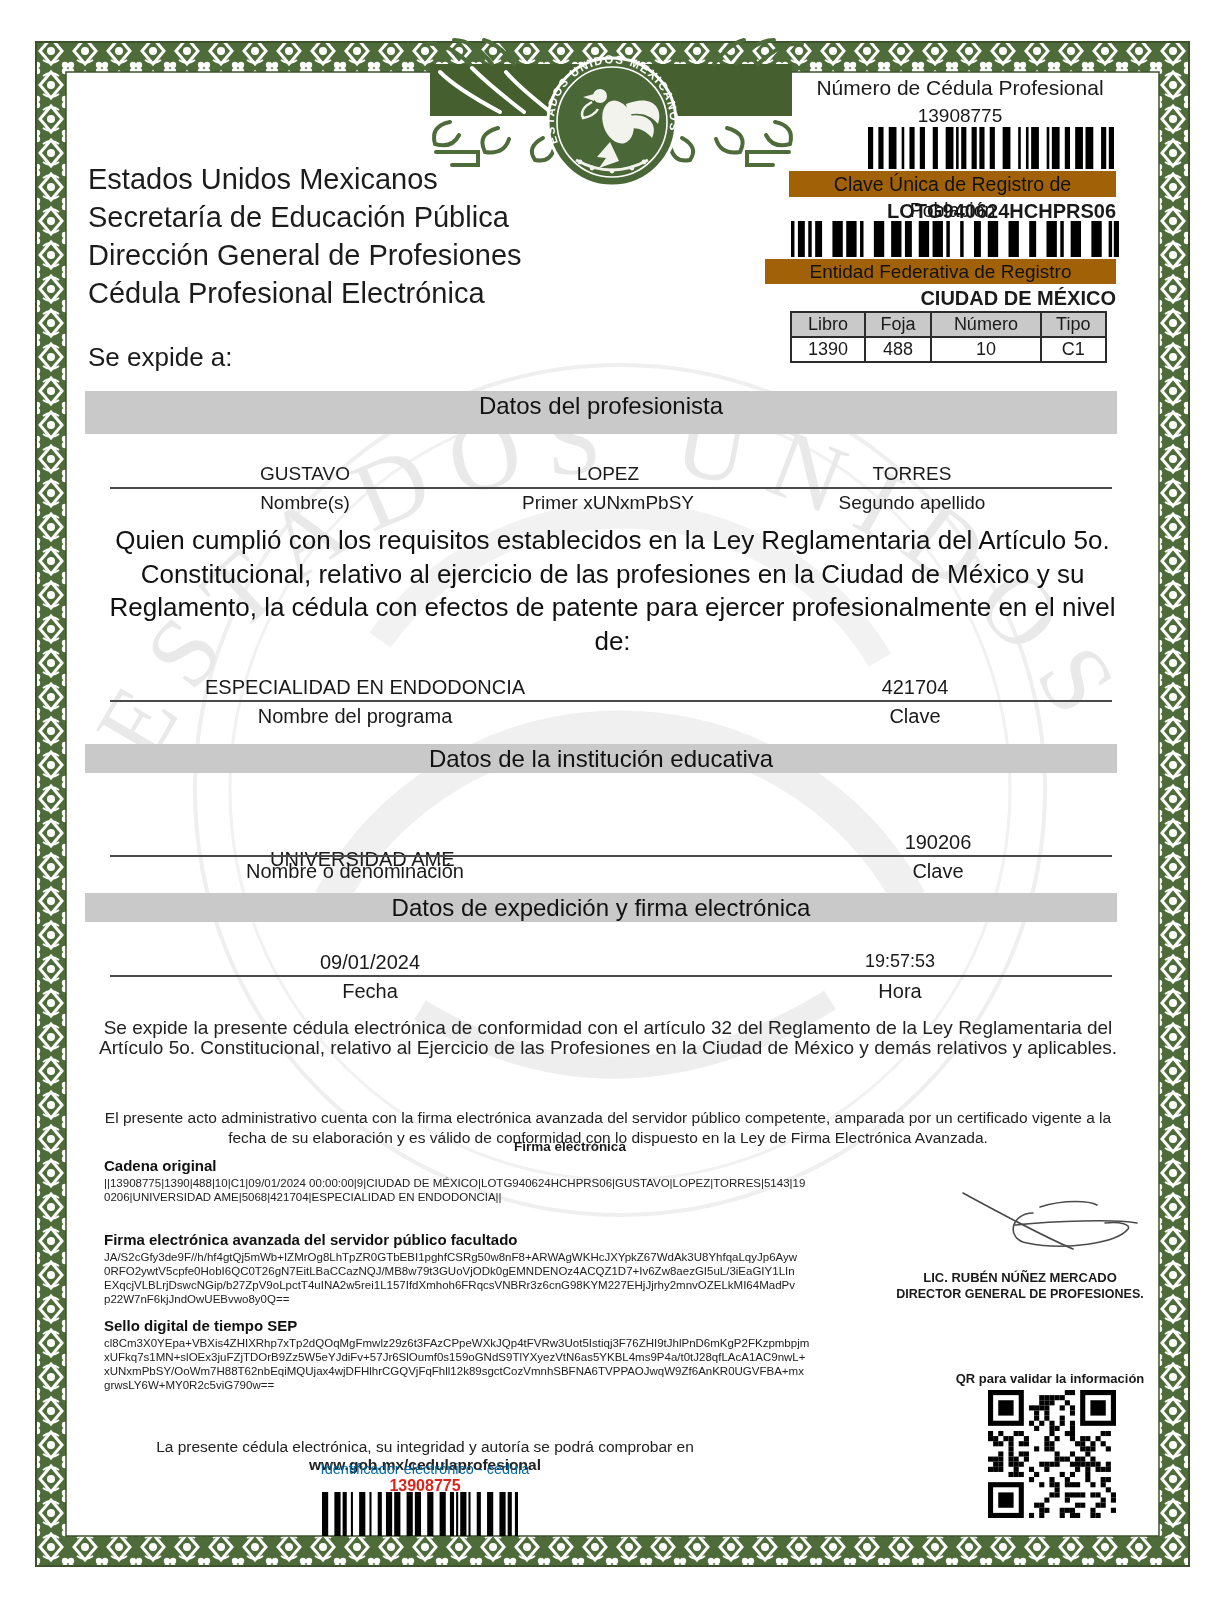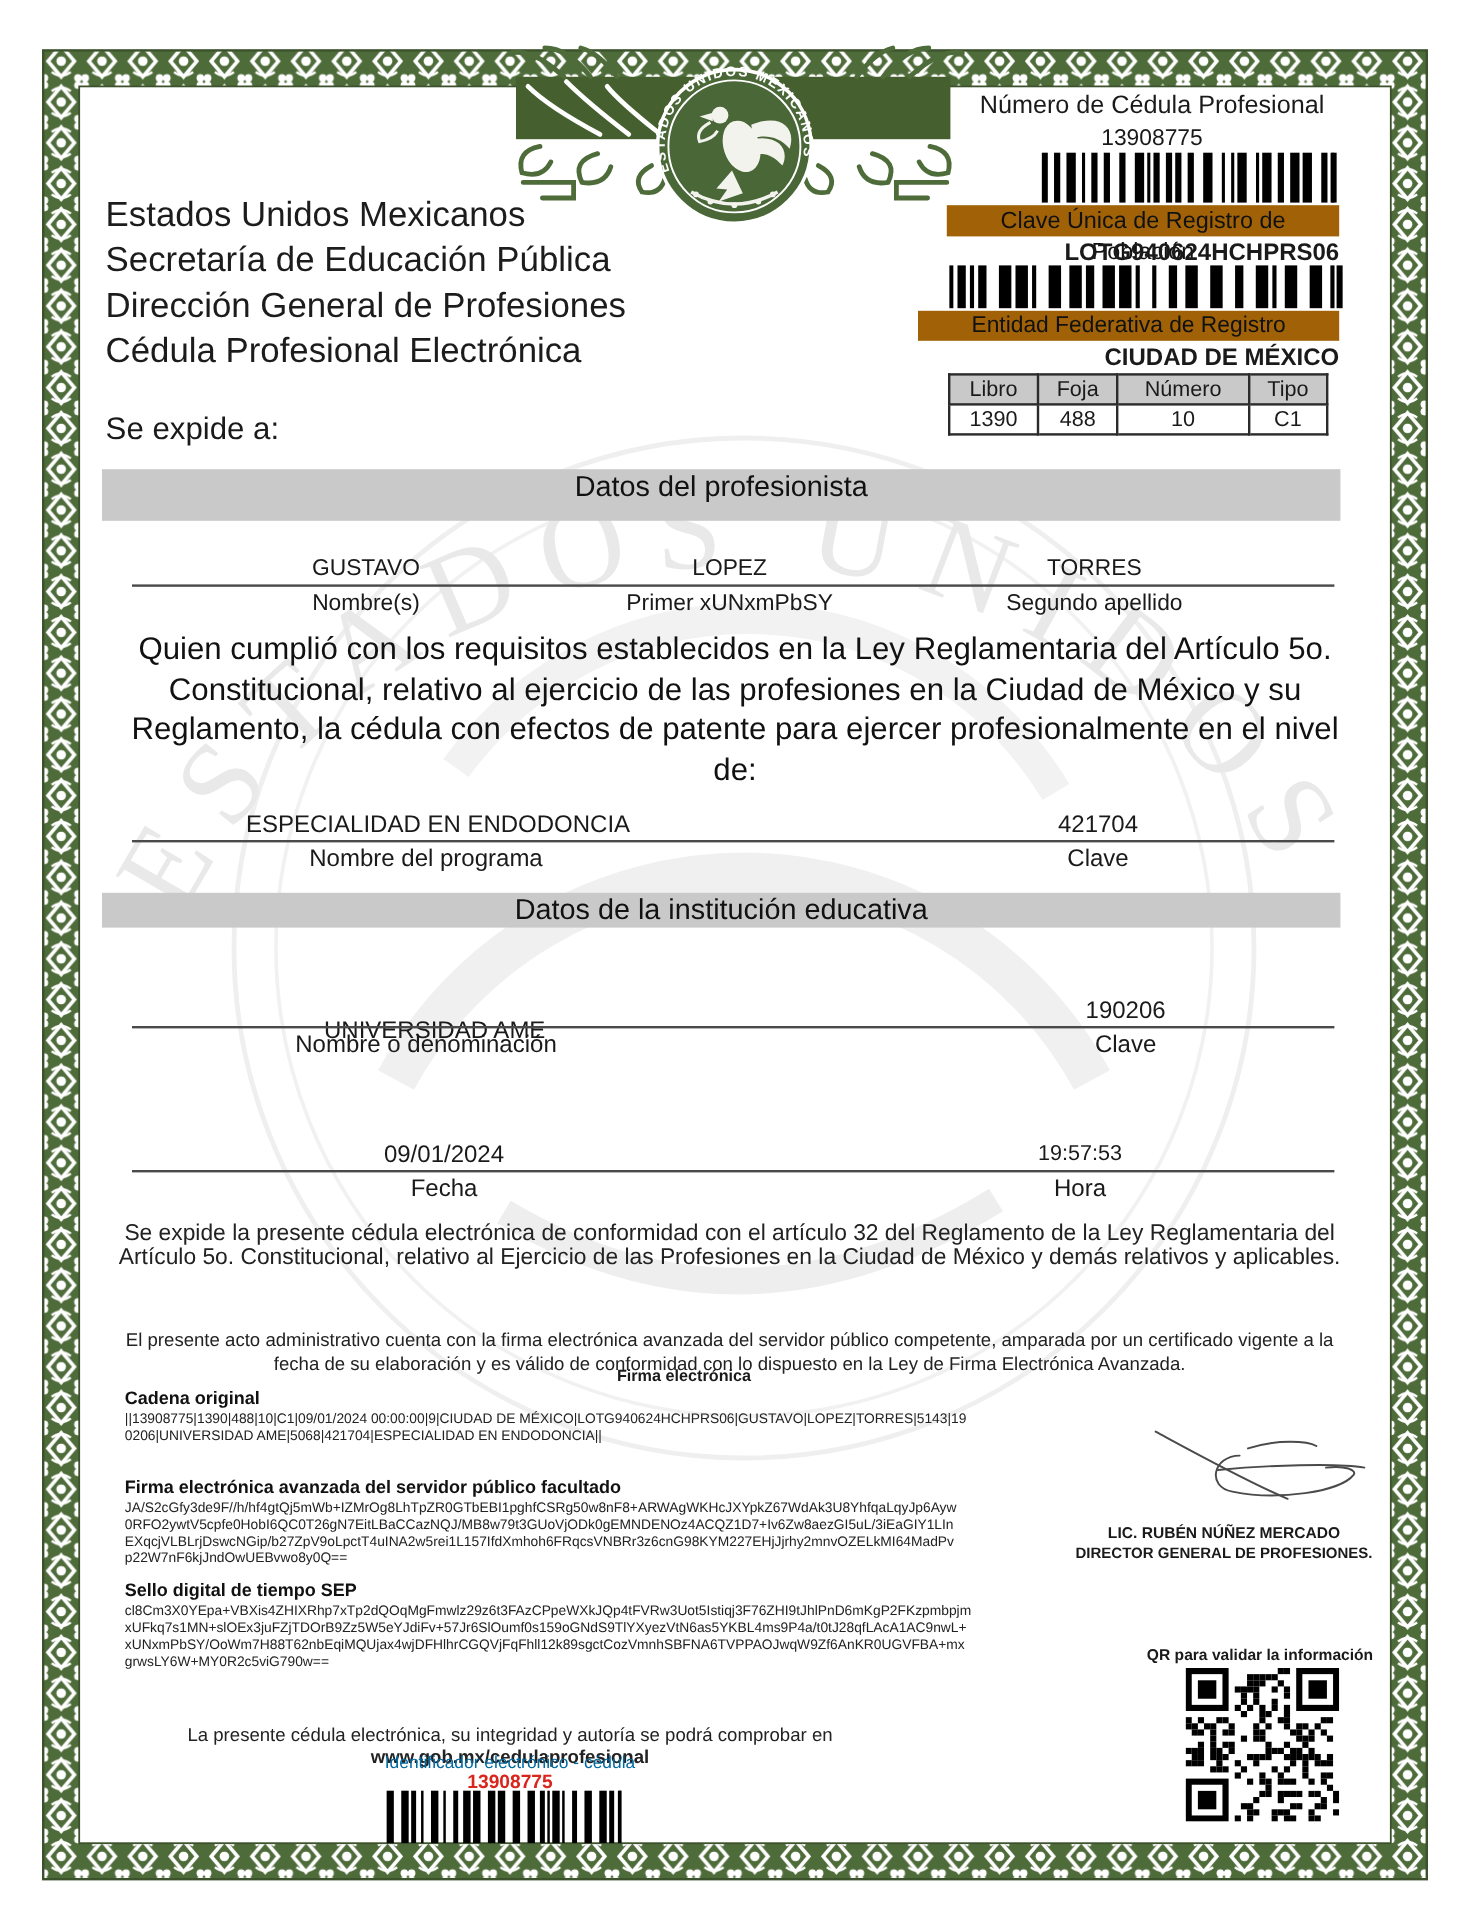--- a/index.html
+++ b/index.html
@@ -216,20 +216,21 @@
   <div class="abs ctr" style="left:855px;top:705px;width:120px;font-size:20px;">Clave</div>
 
   <div class="abs secbar" style="left:85px;top:744px;width:1032px;height:29px;">Datos de la institución educativa</div>
 
   <div class="abs" style="left:270px;top:848px;font-size:20px;">UNIVERSIDAD AME</div>
   <div class="abs ctr" style="left:878px;top:831px;width:120px;font-size:20px;">190206</div>
   <div class="abs fieldline" style="left:110px;top:855px;width:1002px;"></div>
   <div class="abs ctr" style="left:205px;top:860px;width:300px;font-size:20px;">Nombre o denominación</div>
   <div class="abs ctr" style="left:878px;top:860px;width:120px;font-size:20px;">Clave</div>
 
+  <div class="abs secbar" style="left:85px;top:893px;width:1032px;height:29px;">Datos de expedición y firma electrónica</div>
 
   <div class="abs ctr" style="left:270px;top:951px;width:200px;font-size:20px;">09/01/2024</div>
   <div class="abs ctr" style="left:800px;top:951px;width:200px;font-size:18px;">19:57:53</div>
   <div class="abs fieldline" style="left:110px;top:975px;width:1002px;"></div>
   <div class="abs ctr" style="left:270px;top:980px;width:200px;font-size:20px;">Fecha</div>
   <div class="abs ctr" style="left:800px;top:980px;width:200px;font-size:20px;">Hora</div>
 
   <div class="abs ctr" style="left:98px;top:1018px;width:1020px;font-size:19px;line-height:19.5px;color:#222;">Se expide la presente cédula electrónica de conformidad con el artículo 32 del Reglamento de la Ley Reglamentaria del Artículo 5o. Constitucional, relativo al Ejercicio de las Profesiones en la Ciudad de México y demás relativos y aplicables.</div>
   <div class="abs ctr" style="left:98px;top:1108px;width:1020px;font-size:15.5px;line-height:19.5px;color:#222;">El presente acto administrativo cuenta con la firma electrónica avanzada del servidor público competente, amparada por un certificado vigente a la fecha de su elaboración y es válido de conformidad con lo dispuesto en la Ley de Firma Electrónica Avanzada.</div>
 

